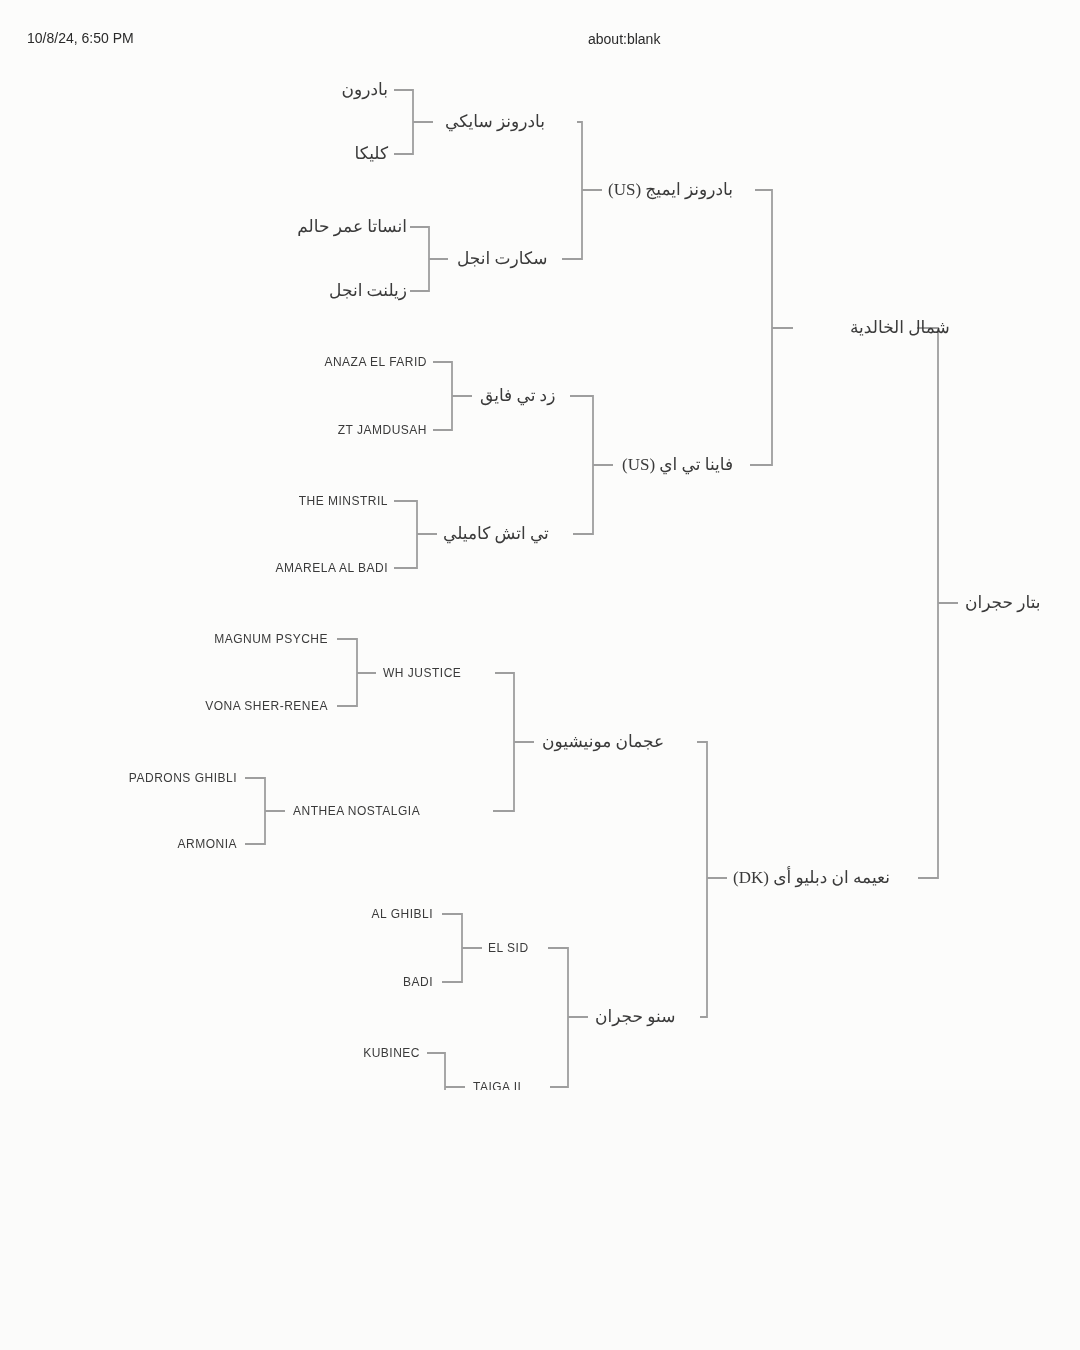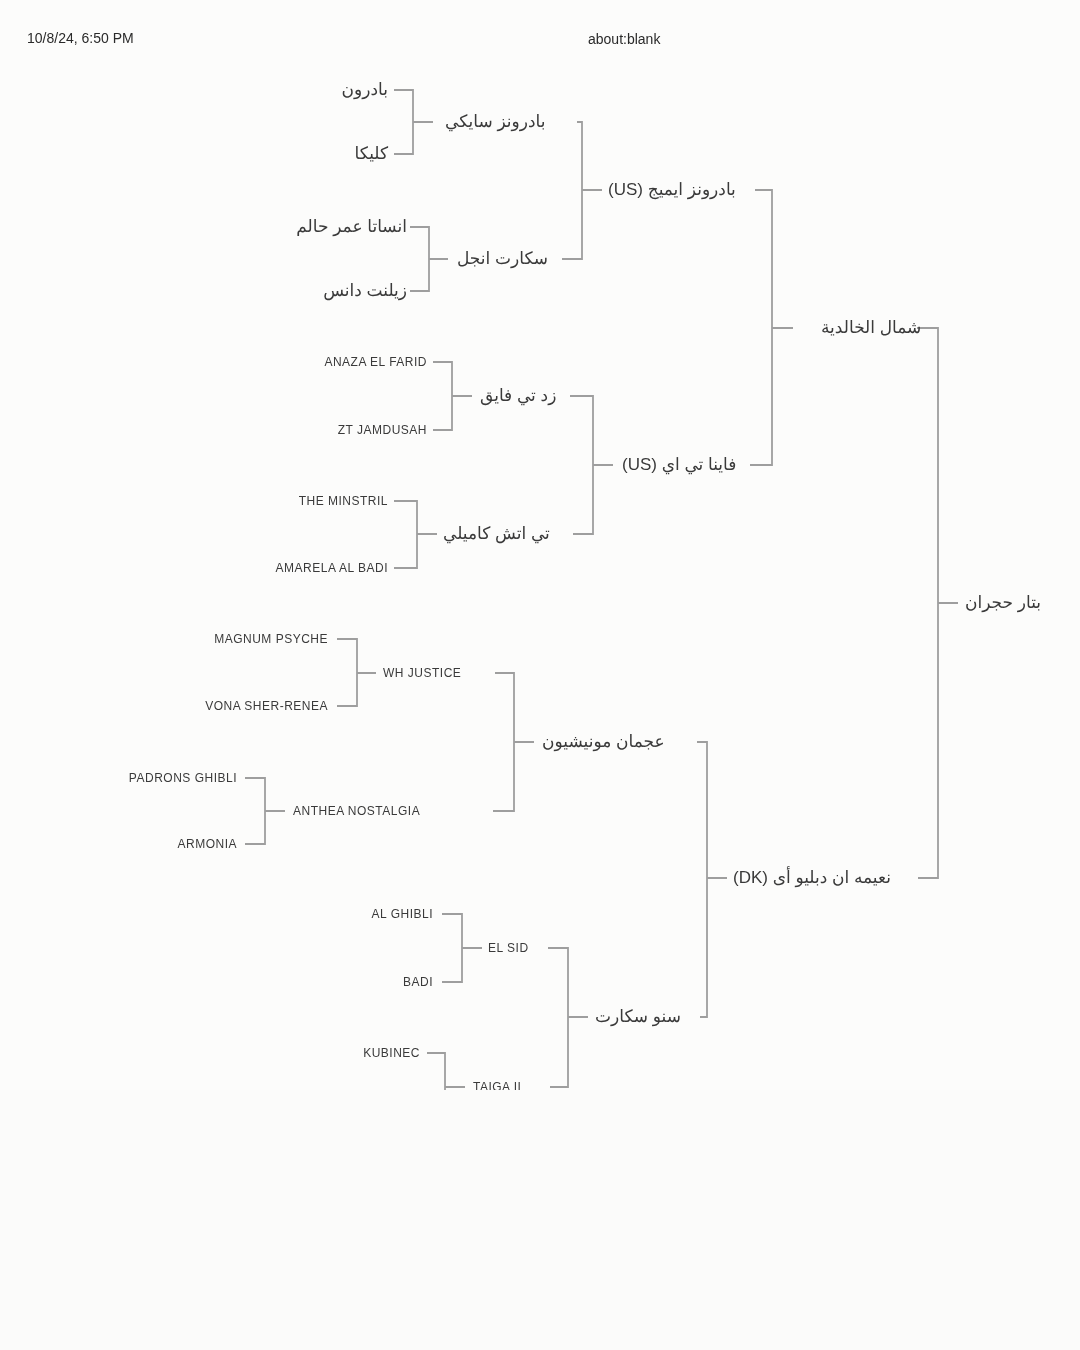--- a/index.html
+++ b/index.html
@@ -22,21 +22,21 @@
     color:#3a3a3a;
     transform:translateY(-50%);
     line-height:1.2;
   }
   .node.en{
     font-size:12px;
     letter-spacing:.5px;
   }
   .node.ar{
     font-size:17px;
-    font-family:Liberation Sans, sans-serif;
+    font-family:Liberation Serif, serif;
   }
   svg.connectors{
     position:absolute;left:0;top:0;
     pointer-events:none;
   }
   svg.connectors path{
     fill:none;
     stroke:#9e9e9e;
     stroke-width:1.8;
   }
@@ -63,21 +63,21 @@
     <path d="M442 914 H462 V982 H442 M462 948 H482"></path>
     <path d="M427 1053 H445 V1120 H427 M445 1087 H465"></path>
     <path d="M548 948 H568 V1087 H550 M568 1017 H588"></path>
     <path d="M697 742 H707 V1017 H700 M707 878 H727"></path>
     <path d="M917 328 H938 V878 H918 M938 603 H958"></path>
   </svg>
 
   <div class="node ar" style="right:692px;top:90px" dir="rtl">بادرون</div>
   <div class="node ar" style="right:692px;top:154px" dir="rtl">كليكا</div>
   <div class="node ar" style="right:673px;top:227px" dir="rtl">انساتا عمر حالم</div>
-  <div class="node ar" style="right:673px;top:291px" dir="rtl">زيلنت دانس</div>
+  <div class="node ar" style="right:673px;top:291px" dir="rtl">زيلنت انجل</div>
   <div class="node en" style="right:653px;top:362px" dir="ltr">ANAZA EL FARID</div>
   <div class="node en" style="right:653px;top:430px" dir="ltr">ZT JAMDUSAH</div>
   <div class="node en" style="right:692px;top:501px" dir="ltr">THE MINSTRIL</div>
   <div class="node en" style="right:692px;top:568px" dir="ltr">AMARELA AL BADI</div>
   <div class="node en" style="right:752px;top:639px" dir="ltr">MAGNUM PSYCHE</div>
   <div class="node en" style="right:752px;top:706px" dir="ltr">VONA SHER-RENEA</div>
   <div class="node en" style="right:843px;top:778px" dir="ltr">PADRONS GHIBLI</div>
   <div class="node en" style="right:843px;top:844px" dir="ltr">ARMONIA</div>
   <div class="node en" style="right:647px;top:914px" dir="ltr">AL GHIBLI</div>
   <div class="node en" style="right:647px;top:982px" dir="ltr">BADI</div>
@@ -89,20 +89,20 @@
   <div class="node ar" style="left:480px;top:396px" dir="rtl">زد تي فايق</div>
   <div class="node ar" style="left:443px;top:534px" dir="rtl">تي اتش كاميلي</div>
   <div class="node en" style="left:383px;top:673px" dir="ltr">WH JUSTICE</div>
   <div class="node en" style="left:293px;top:811px" dir="ltr">ANTHEA NOSTALGIA</div>
   <div class="node en" style="left:488px;top:948px" dir="ltr">EL SID</div>
   <div class="node en" style="left:473px;top:1087px" dir="ltr">TAIGA II</div>
 
   <div class="node ar" style="left:608px;top:190px" dir="rtl">بادرونز ايميج (US)</div>
   <div class="node ar" style="left:622px;top:465px" dir="rtl">فاينا تي اي (US)</div>
   <div class="node ar" style="left:542px;top:742px" dir="rtl">عجمان مونيشيون</div>
-  <div class="node ar" style="left:595px;top:1017px" dir="rtl">سنو سكارت</div>
+  <div class="node ar" style="left:595px;top:1017px" dir="rtl">سنو حجران</div>
 
-  <div class="node ar" style="left:821px;top:328px" dir="rtl">شمال الخالدية</div>
+  <div class="node ar" style="left:850px;top:328px" dir="rtl">شمال الخالدية</div>
   <div class="node ar" style="left:733px;top:878px" dir="rtl">نعيمه ان دبليو أى (DK)</div>
 
   <div class="node ar" style="left:965px;top:603px" dir="rtl">بتار حجران</div>
 
 </div>
 
 </body></html>

